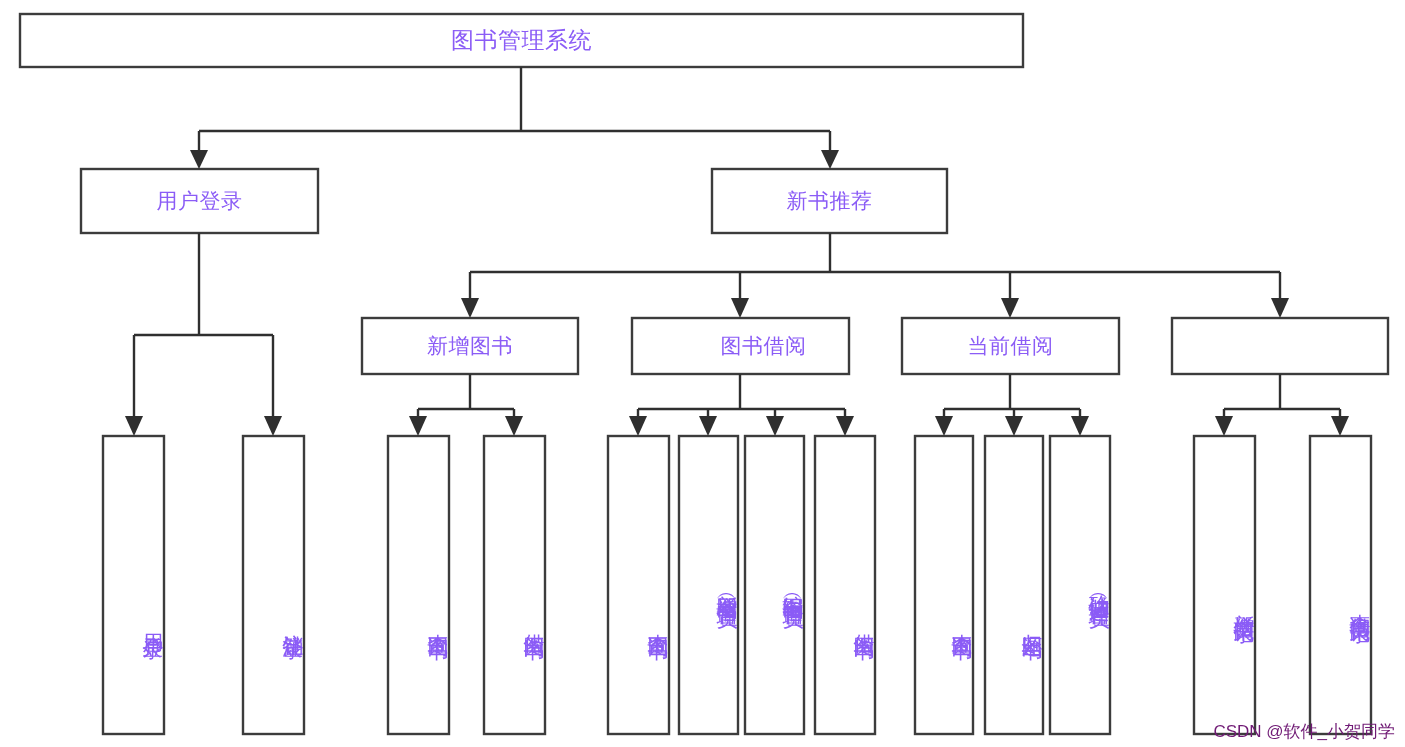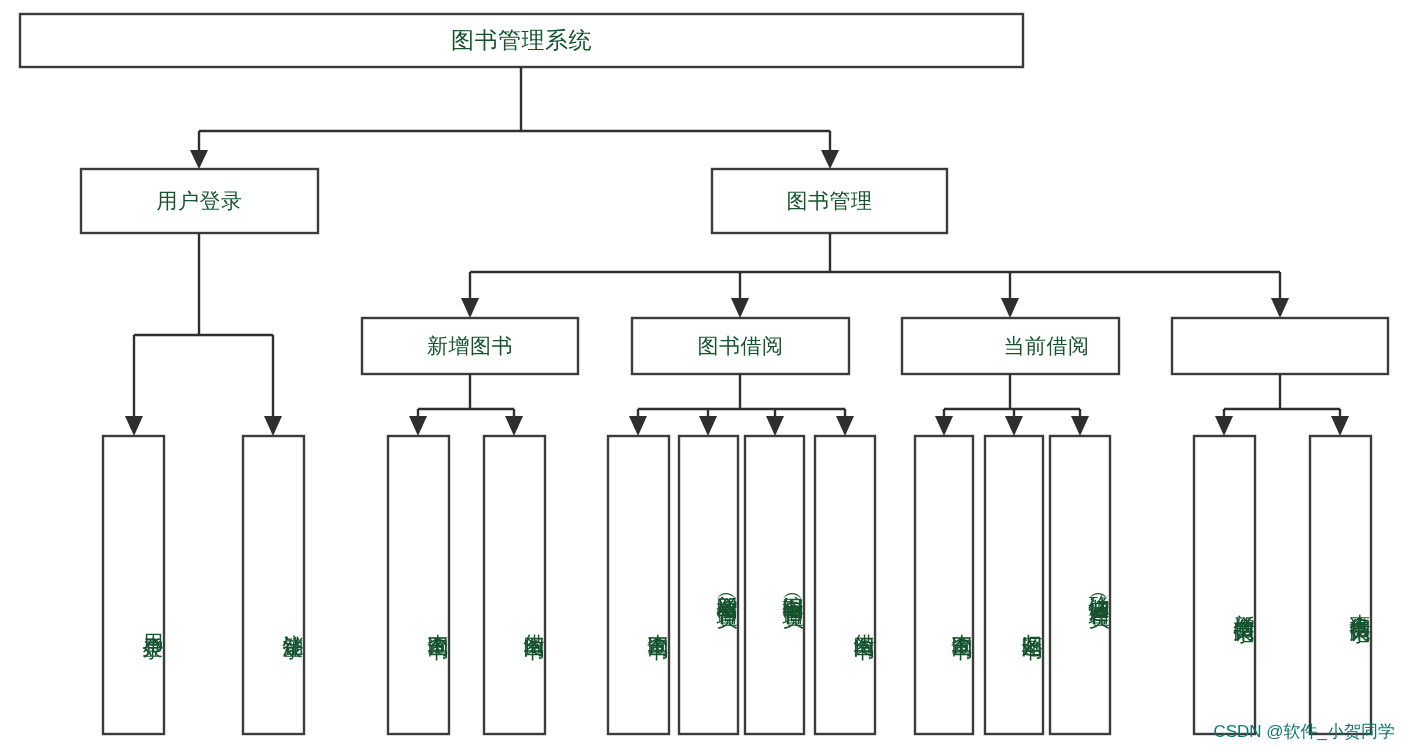--- a/index.html
+++ b/index.html
@@ -39,21 +39,21 @@
     stroke-width: 2.4;
     fill: none;
     stroke-linecap: butt;
   }
   .arrow-head {
     fill: #2f2f2f;
     stroke: none;
   }
   .node-label {
     position: absolute;
-    color: #14532d;
+    color: #8b5cf6;
     font-family: "Liberation Sans", "DejaVu Sans", sans-serif;
     font-size: 21px;
     line-height: 1.12;
     letter-spacing: 0.5px;
     white-space: nowrap;
     pointer-events: none;
     border-radius: 16px;
   }
   .label-horizontal {
     display: flex;
@@ -68,21 +68,21 @@
     align-items: flex-start;
     justify-content: center;
     letter-spacing: 2px;
     line-height: 1.0;
   }
   .watermark {
     position: absolute;
     right: 10px;
     bottom: 4px;
     font-size: 17px;
-    color: #0f766e;
+    color: #701a75;
     font-family: "Liberation Sans", "DejaVu Sans", sans-serif;
     white-space: nowrap;
     pointer-events: none;
   }
 </style>
 </head>
 <body>
 
 <div id="diagram-root">
 
@@ -173,25 +173,25 @@
     <path class="connector" d="M 1224 409 L 1224 418"></path>
     <path class="connector" d="M 1340 409 L 1340 418"></path>
     <polygon class="arrow-head" points="1215,416 1233,416 1224,436"></polygon>
     <polygon class="arrow-head" points="1331,416 1349,416 1340,436"></polygon>
 
   </svg>
 
   <div class="node-label label-horizontal" style="left:20px; top:14px; width:1003px; height:53px; font-size:23px;">图书管理系统</div>
 
   <div class="node-label label-horizontal" style="left:81px; top:169px; width:237px; height:64px;">用户登录</div>
-  <div class="node-label label-horizontal" style="left:712px; top:169px; width:235px; height:64px;">图书管理</div>
+  <div class="node-label label-horizontal" style="left:712px; top:169px; width:235px; height:64px;">新书推荐</div>
 
   <div class="node-label label-horizontal" style="left:362px; top:318px; width:216px; height:56px;">新增图书</div>
-  <div class="node-label label-horizontal" style="left:632px; top:318px; width:217px; height:56px;">图书借阅</div>
-  <div class="node-label label-horizontal" style="left:902px; top:318px; width:217px; height:56px;margin-left:36px;">当前借阅</div>
+  <div class="node-label label-horizontal" style="left:632px; top:318px; width:217px; height:56px;padding-left:23px;">图书借阅</div>
+  <div class="node-label label-horizontal" style="left:902px; top:318px; width:217px; height:56px;">当前借阅</div>
 
   <div class="node-label label-vertical" style="left:103px; top:513px; width:61px; height:215px;">用户登录</div>
   <div class="node-label label-vertical" style="left:243px; top:513px; width:61px; height:215px;">注销登录</div>
 
   <div class="node-label label-vertical" style="left:388px; top:513px; width:61px; height:215px;">查询图书</div>
   <div class="node-label label-vertical" style="left:484px; top:513px; width:61px; height:215px;">借阅图书</div>
 
   <div class="node-label label-vertical" style="left:608px; top:513px; width:61px; height:215px;">查询图书</div>
   <div class="node-label label-vertical" style="left:679px; top:443px; width:59px; height:288px;">新增图书（管理员）</div>
   <div class="node-label label-vertical" style="left:745px; top:443px; width:59px; height:288px;">编辑图书（管理员）</div>

